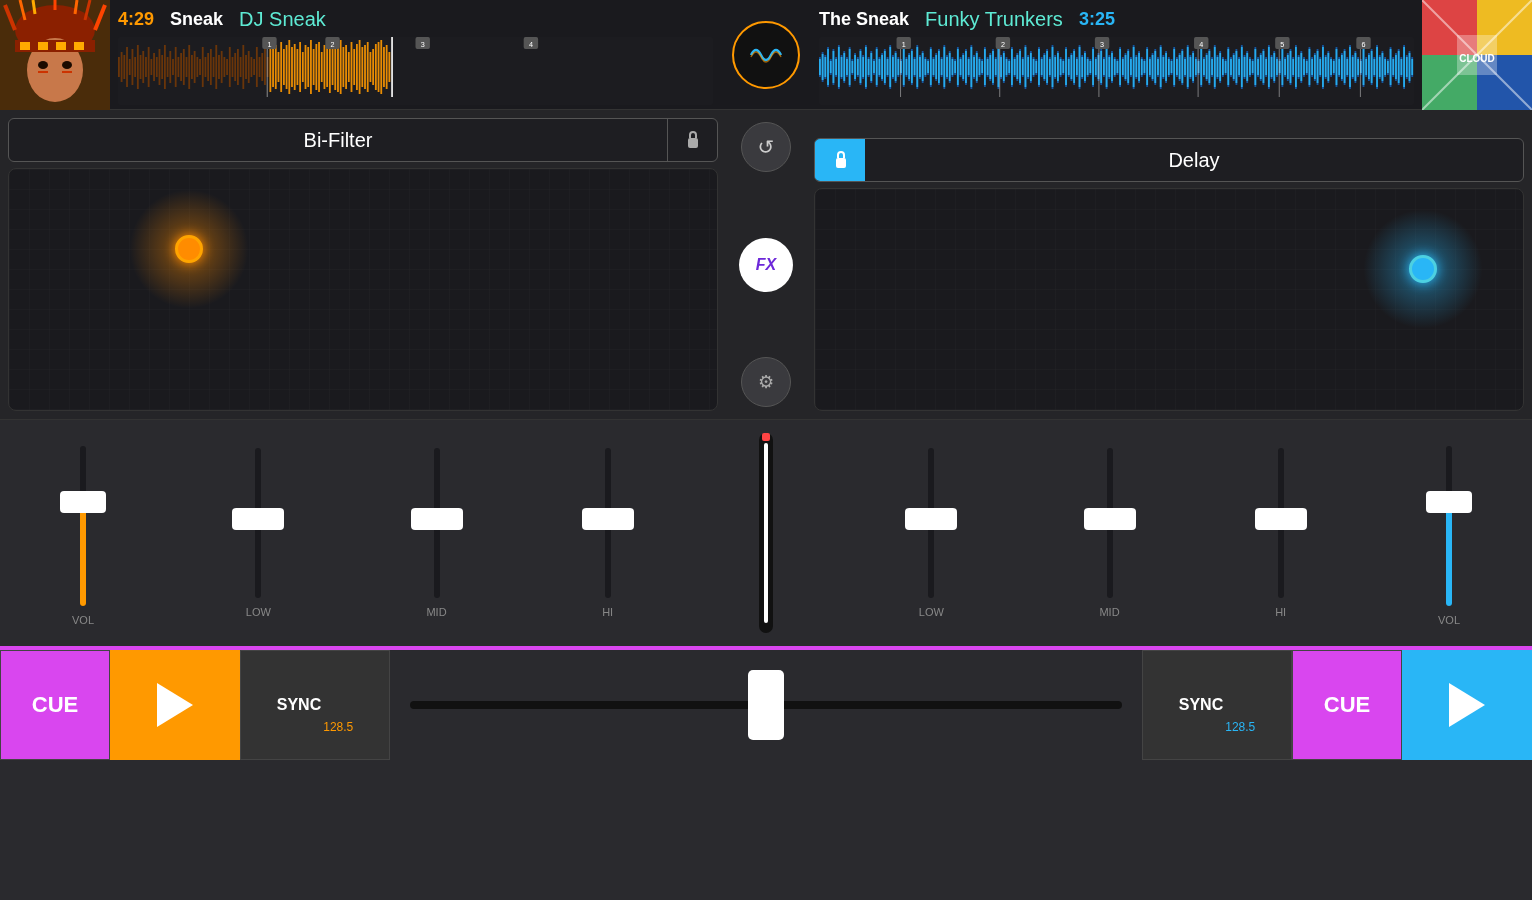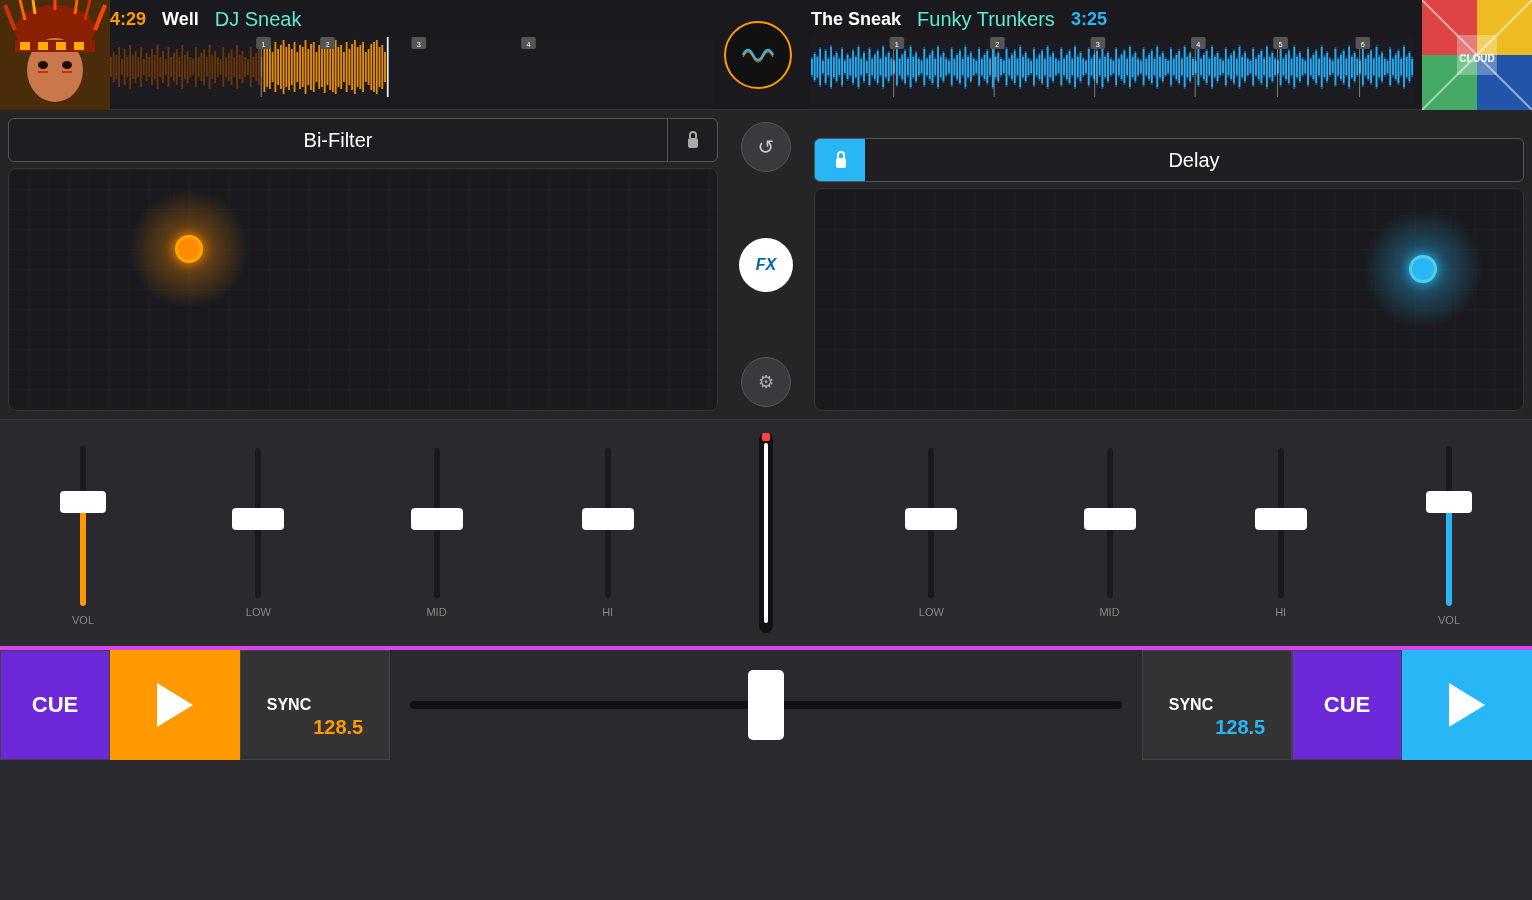--- a/index.html
+++ b/index.html
@@ -25,21 +25,21 @@
       height: 110px;
       flex-shrink: 0;
       overflow: hidden;
       position: relative;
     }
     .deck-left-info {
       flex: 1;
       display: flex;
       flex-direction: column;
       justify-content: flex-start;
-      padding: 4px 0;
+      padding: 4px 8px;
       position: relative;
     }
     .deck-right-info {
       flex: 1;
       display: flex;
       flex-direction: column;
       justify-content: flex-start;
       padding: 4px 8px;
       position: relative;
     }
@@ -236,21 +236,21 @@
       display: flex;
       align-items: center;
       justify-content: center;
       cursor: pointer;
     }
     .fx-btn-white {
       width: 54px;
       height: 54px;
       border-radius: 50%;
       background: white;
-      color: #0369a1;
+      color: #6d28d9;
       font-weight: bold;
       font-size: 16px;
       display: flex;
       align-items: center;
       justify-content: center;
       cursor: pointer;
       font-style: italic;
     }
     .fx-gear {
       font-size: 18px;
@@ -340,21 +340,21 @@
       display: flex;
       align-items: stretch;
       height: 110px;
       background: #2a2a2e;
     }
     .cue-btn {
       width: 110px;
       display: flex;
       align-items: center;
       justify-content: center;
-      background: #6d28d9;
+      background: #d946ef;
       border: 1px solid #444;
       font-size: 22px;
       font-weight: bold;
       color: white;
       cursor: pointer;
       flex-shrink: 0;
     }
     .play-btn {
       width: 130px;
       display: flex;
@@ -391,22 +391,22 @@
       cursor: pointer;
       flex-shrink: 0;
       gap: 2px;
     }
     .sync-label {
       font-size: 16px;
       font-weight: bold;
       color: white;
     }
     .sync-bpm {
-      font-size: 20px;
-      font-weight: bold;
+      font-size: 12px;
+      font-weight: normal;
       margin-top: 44px;
     }
     .sync-bpm-orange { color: #f90; }
     .sync-bpm-blue { color: #29b6f6; }
     .bottom-center {
       flex: 1;
       display: flex;
       align-items: center;
       justify-content: center;
       padding: 0 20px;
@@ -450,21 +450,21 @@
       <ellipse cx="67" cy="65" rx="5" ry="4" fill="#1a0a00"></ellipse>
 
       <line x1="38" y1="72" x2="48" y2="72" stroke="#cc3300" stroke-width="2"></line>
       <line x1="62" y1="72" x2="72" y2="72" stroke="#cc3300" stroke-width="2"></line>
     </svg>
   </div>
 
   <div class="deck-left-info">
     <div class="deck-title-row">
       <span class="deck-time">4:29</span>
-      <span class="deck-track">Well</span>
+      <span class="deck-track">Sneak</span>
       <span class="deck-artist">DJ Sneak</span>
     </div>
     <div class="waveform-container waveform-left">
       <svg class="waveform-svg" viewBox="0 0 660 60" preserveAspectRatio="none" xmlns="http://www.w3.org/2000/svg">
 
         <rect width="660" height="60" fill="#1c1c20"></rect>
 
         <g fill="#8B4000" opacity="0.7">
 
           <rect x="0" y="20" width="2" height="20"></rect>

